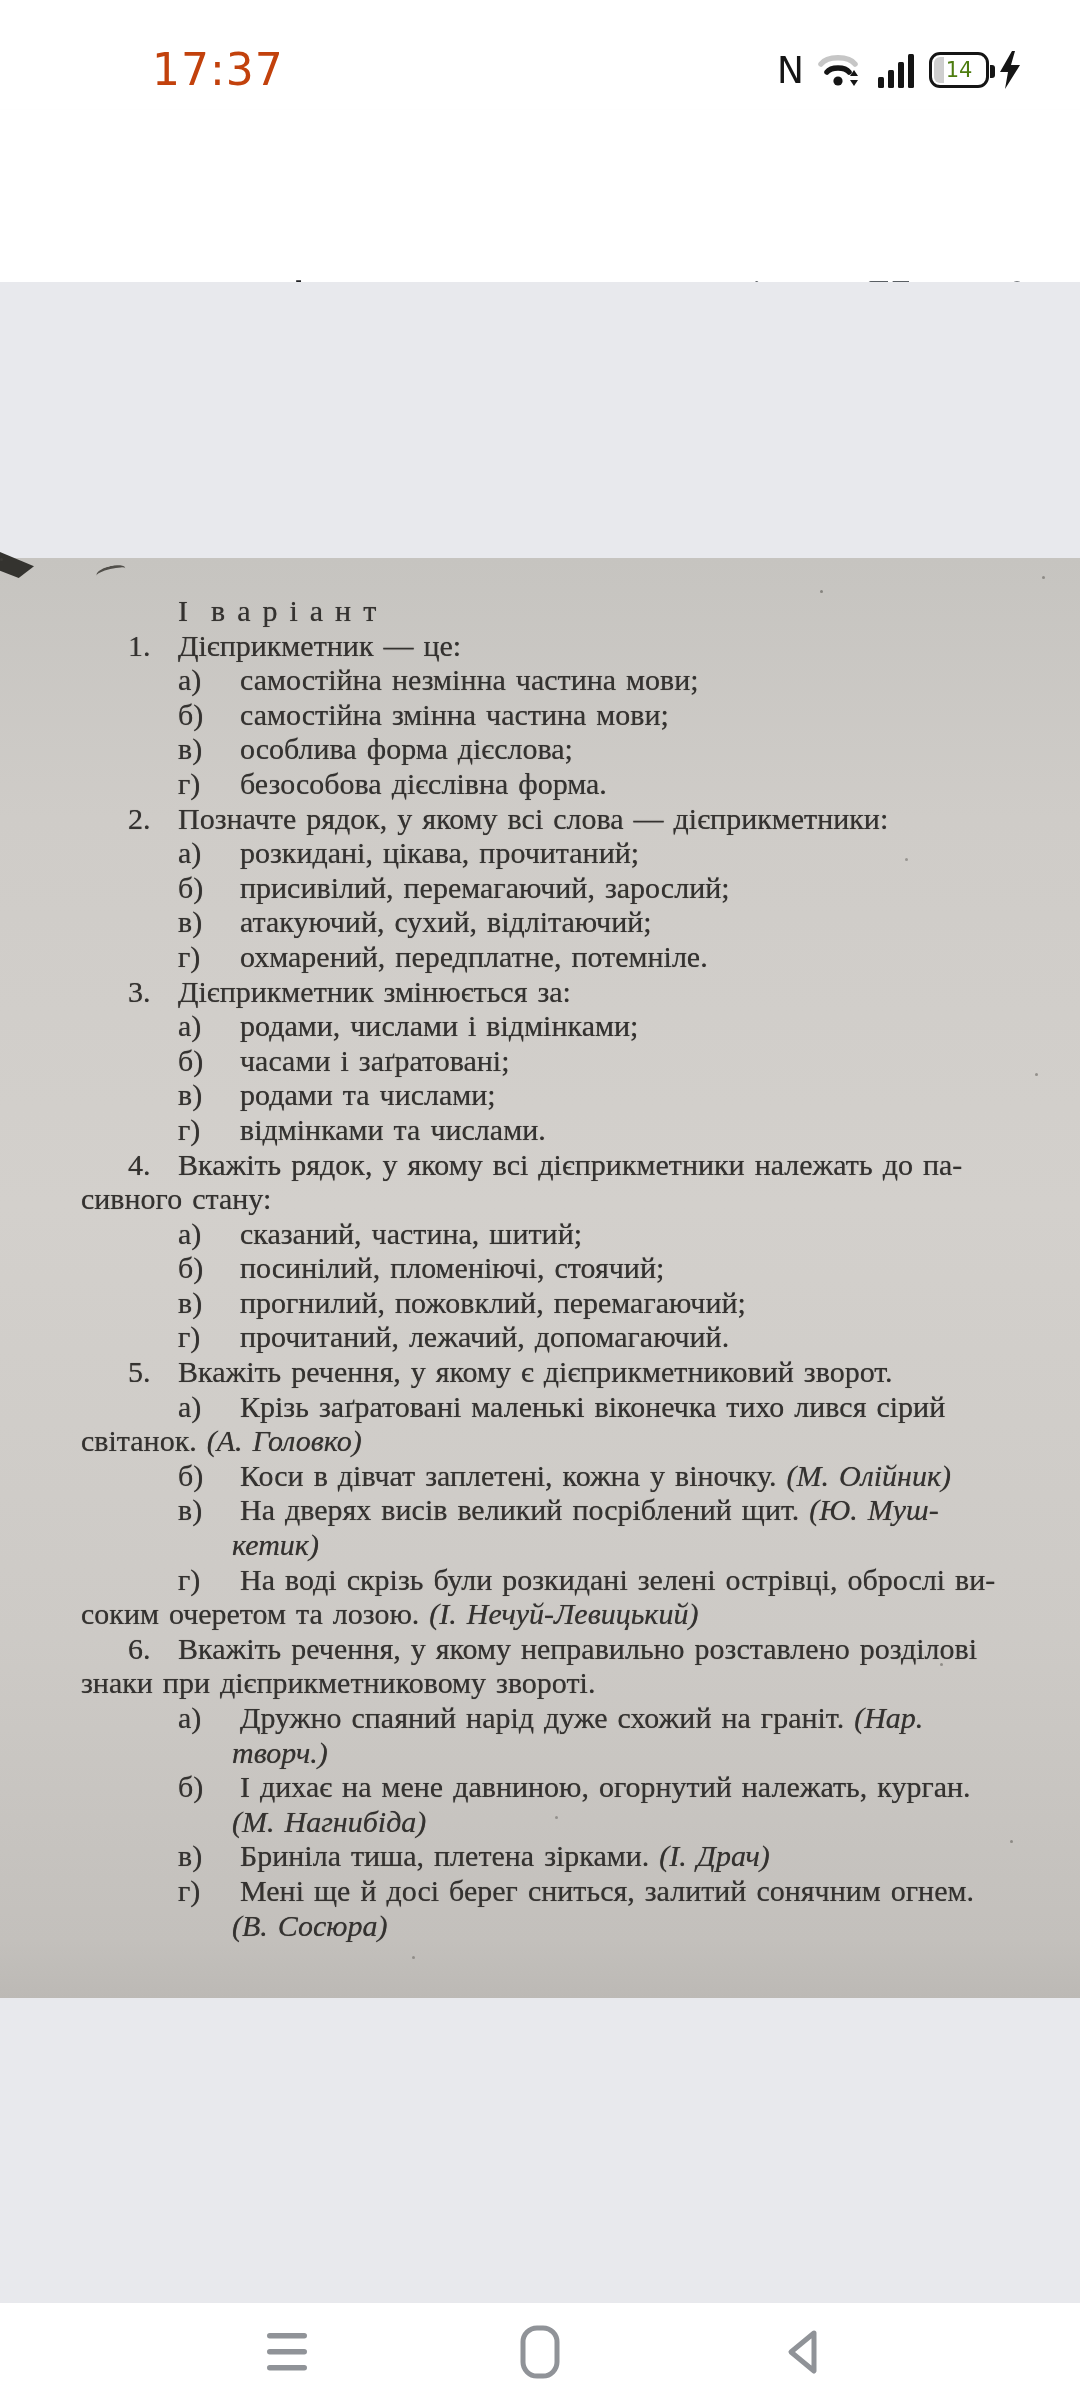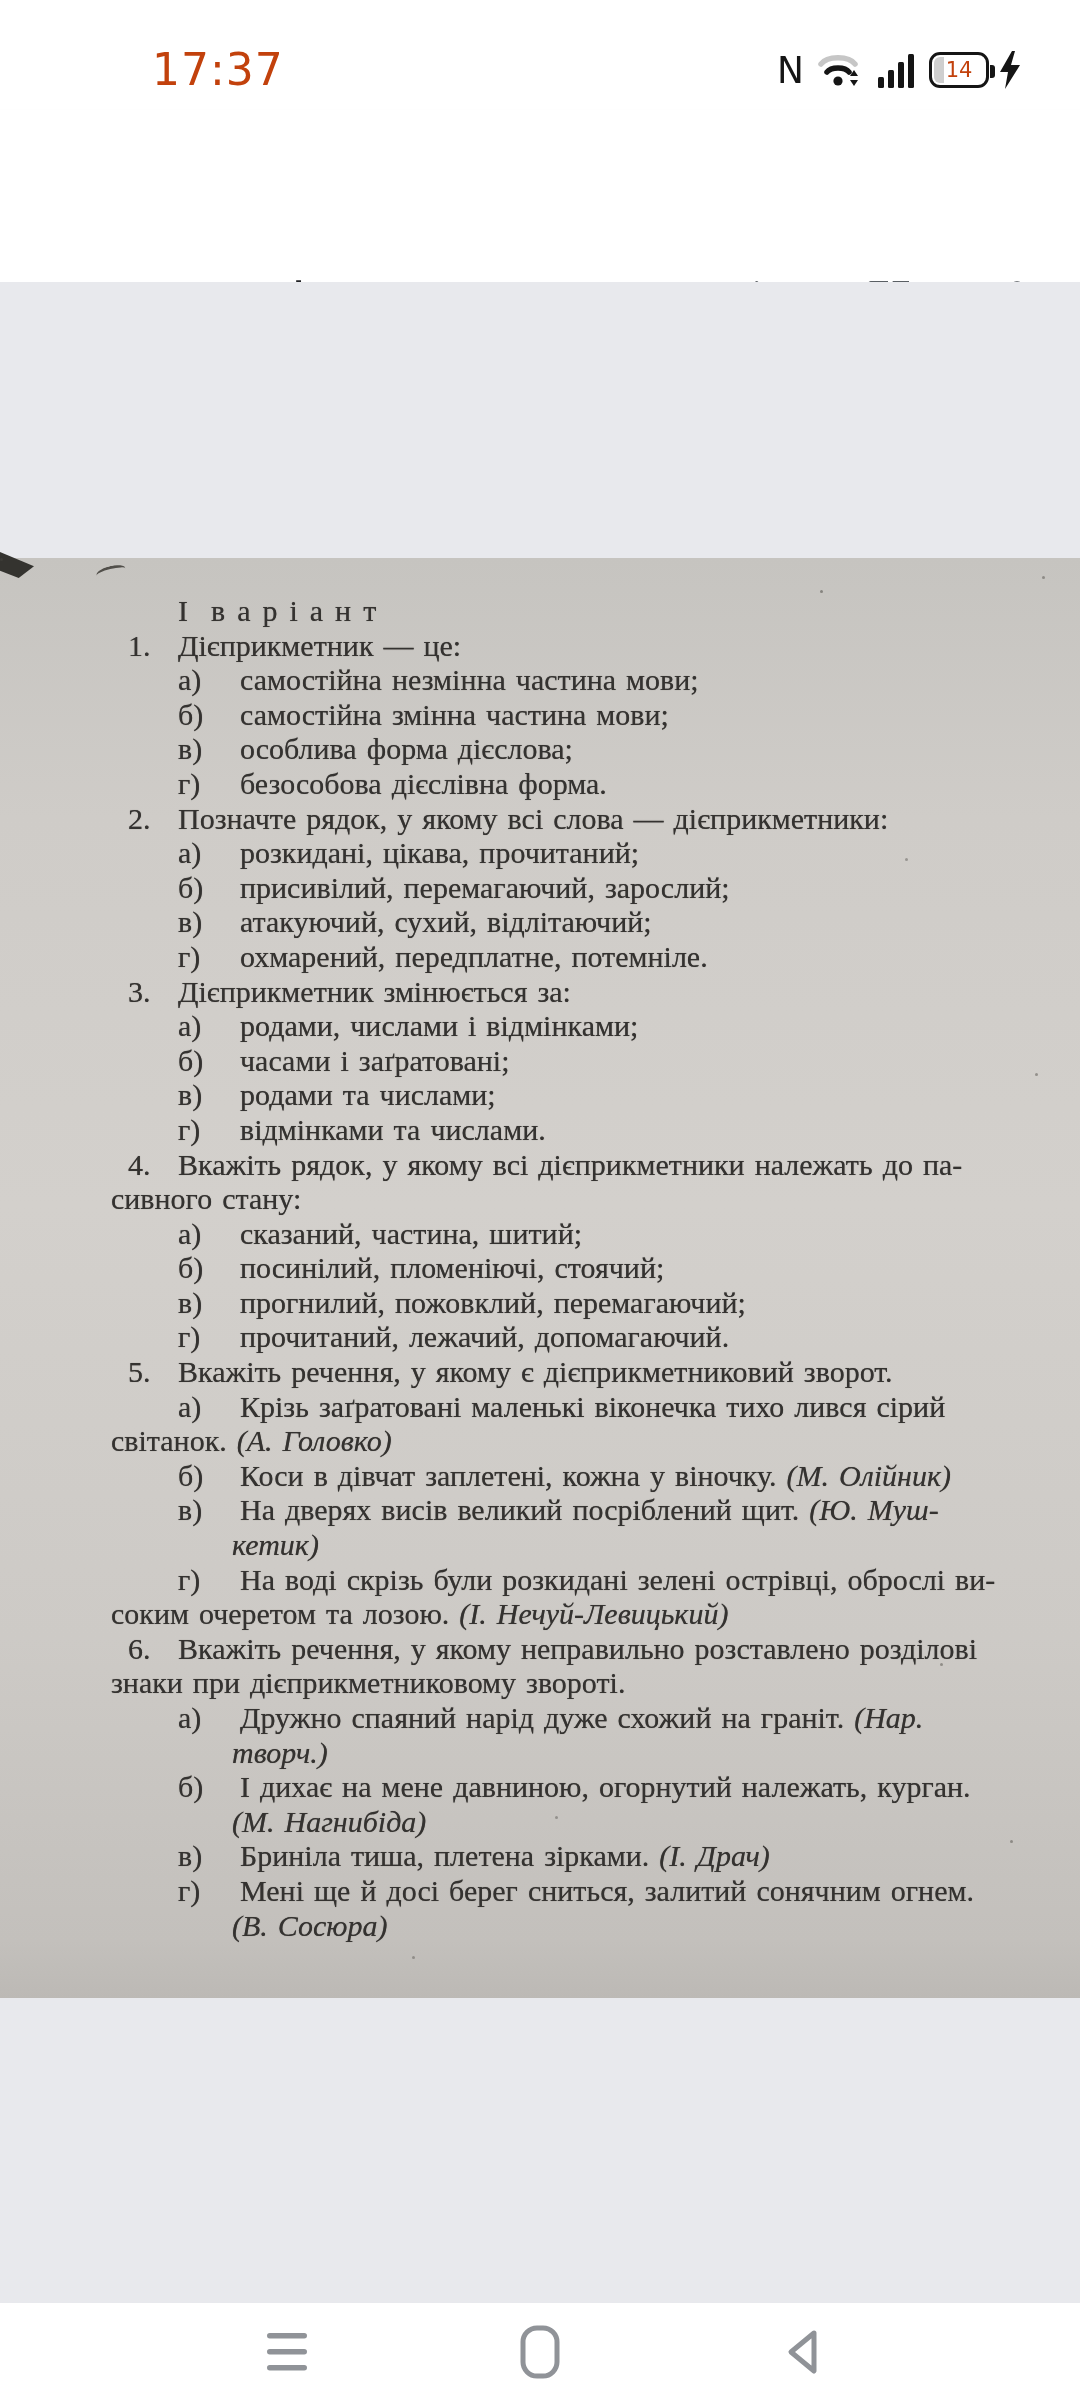--- a/index.html
+++ b/index.html
@@ -8,21 +8,21 @@
   .screen { position:relative; width:1080px; height:2400px; background:#ffffff; }
 
   
   .status-bar { position:absolute; left:0; top:0; width:1080px; height:110px; background:#ffffff; }
   .time { position:absolute; left:152px; top:44px; font-size:44px; color:#c2410c; letter-spacing:1px; font-family:"DejaVu Sans", sans-serif; }
   .sb-icons { position:absolute; right:58px; top:48px; height:44px; display:flex; align-items:center; gap:13px; }
   .nfc { font-family:"DejaVu Sans", sans-serif; font-size:36px; color:#151515; font-weight:500; transform:scaleY(1.05); line-height:1; }
   .battery { position:relative; width:60px; height:36px; border:3.5px solid #151515; border-radius:11px; display:flex; align-items:center; justify-content:center; }
   .battery::after { content:""; position:absolute; right:-9px; top:10px; width:5px; height:13px; background:#151515; border-radius:0 3px 3px 0; }
   .battery .fill { position:absolute; left:2px; top:2px; bottom:2px; width:10px; background:#cfcfcf; border-radius:6px 0 0 6px; }
-  .battery .pct { position:relative; font-size:21px; color:#c2410c; font-family:"DejaVu Sans", sans-serif; }
+  .battery .pct { position:relative; font-size:21px; color:#4d7c0f; font-family:"DejaVu Sans", sans-serif; }
 
   
   .app-header { position:absolute; left:0; top:110px; width:1080px; height:172px; background:#ffffff; box-shadow:0 1px 0 #dadce0, 0 3px 6px rgba(0,0,0,.05); }
   .back-btn { position:absolute; left:58px; top:165px; width:58px; height:58px; }
   .page-title { position:absolute; left:185px; top:160px; width:470px; font-size:55px; color:#202124; white-space:nowrap; overflow:hidden; }
   .hdr-btn { position:absolute; top:164px; width:58px; height:58px; }
   .edit-btn { left:714px; }
   .openin-btn { left:860px; }
   .more-btn { left:988px; }
 
@@ -41,21 +41,21 @@
   
   .doc { position:absolute; left:0; top:36px; width:1080px; font-family:"Liberation Serif","DejaVu Serif",serif;
          color:#343230; font-size:30px; line-height:34.6px; text-shadow:0 0 .7px rgba(52,50,46,.75); }
   .doc-line { position:relative; white-space:nowrap; word-spacing:2.5px; }
   .doc-line .marker { position:absolute; }
   .doc-line.h  { padding-left:178px; letter-spacing:1px; white-space:pre; }
   .doc-line.q  { padding-left:178px; }
   .doc-line.q .marker { left:128px; }
   .doc-line.o  { padding-left:240px; }
   .doc-line.o .marker { left:178px; }
-  .doc-line.c1 { padding-left:111px; }
+  .doc-line.c1 { padding-left:81px; }
   .doc-line.c2 { padding-left:232px; }
   .doc-line i  { font-style:italic; }
 
   
   .nav-bar { position:absolute; left:0; top:2303px; width:1080px; height:97px; background:#ffffff; }
   .nav-btn { position:absolute; top:14px; width:70px; height:70px; display:flex; align-items:center; justify-content:center; }
   .nav-recents { left:252px; }
   .nav-home { left:505px; }
   .nav-back { left:768px; }
 

